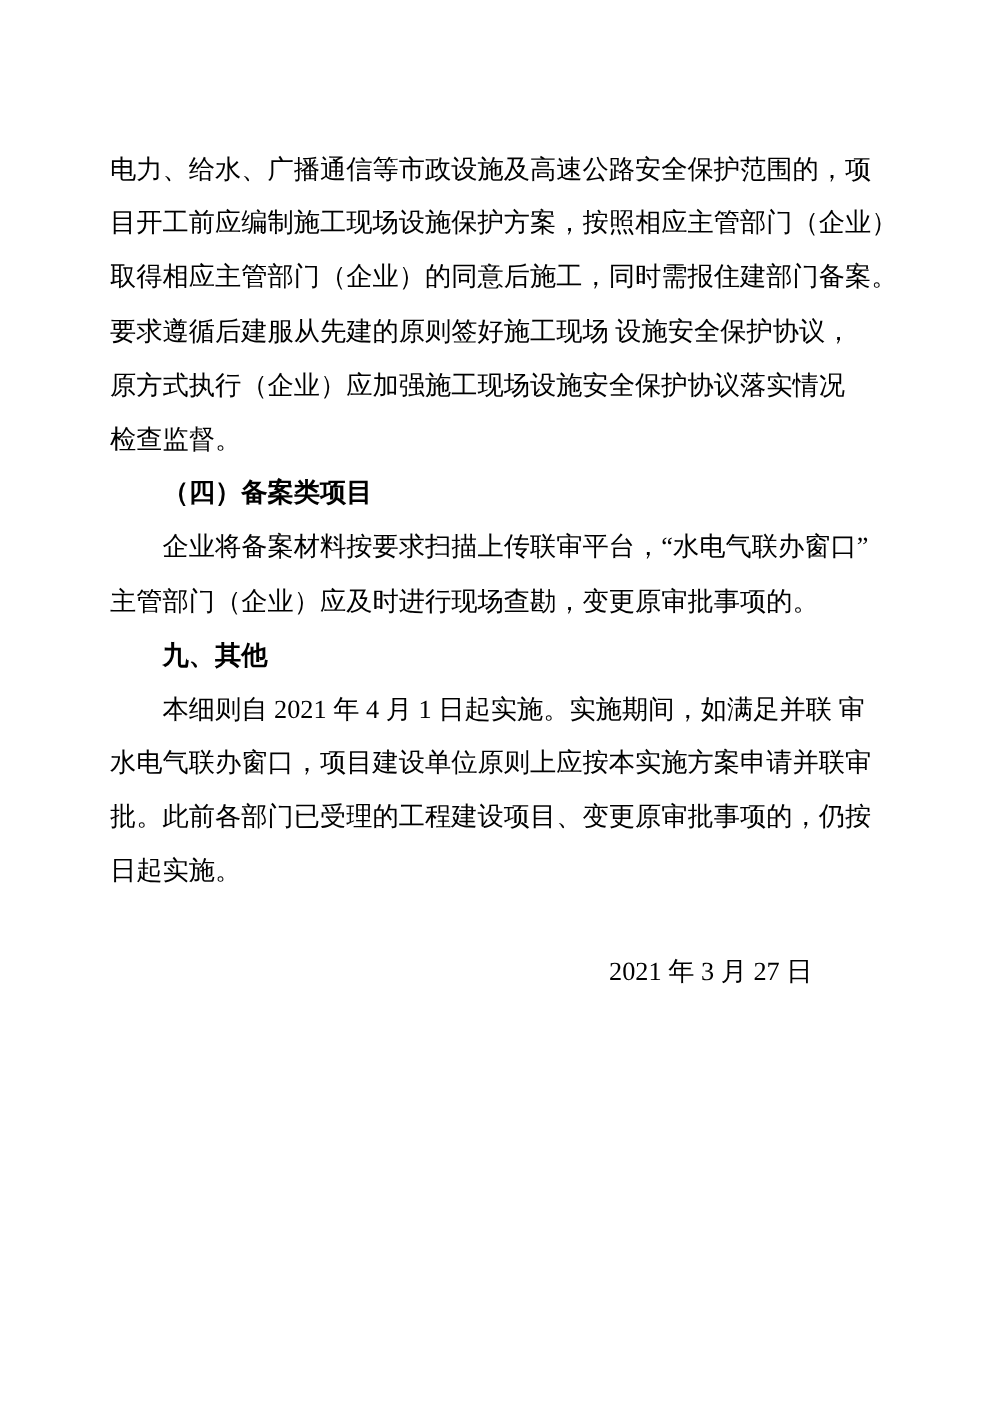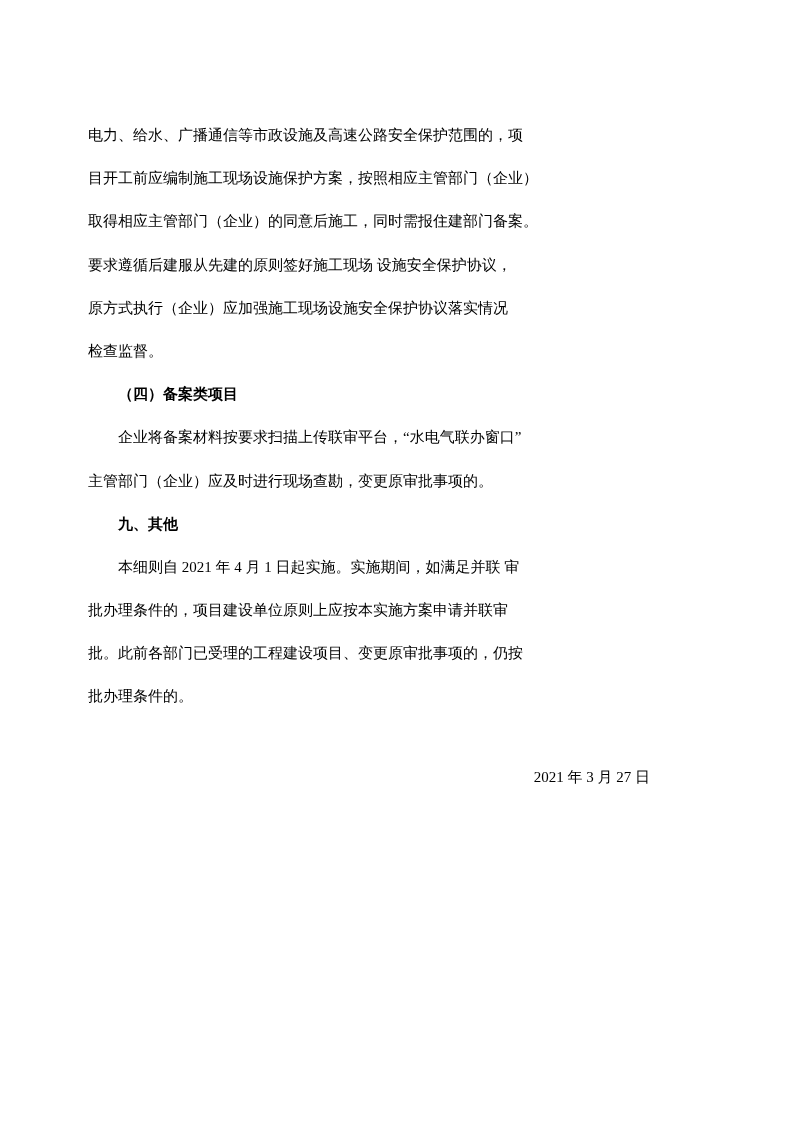--- a/index.html
+++ b/index.html
@@ -14,21 +14,21 @@
     height: 1123px;
     background: #ffffff;
     overflow: hidden;
   }
   .content {
     position: absolute;
     left: 88px;
     top: 114px;
     width: 632px;
     color: #000000;
-    font-size: 15px;
+    font-size: 21px;
   }
   .line {
     line-height: 43.2px;
     height: 43.2px;
     white-space: pre;
     text-align: left;
     font-weight: normal;
   }
   .indent { text-indent: 2em; }
   .heading { font-weight: bold; }
@@ -47,18 +47,18 @@
     <div class="line">目开工前应编制施工现场设施保护方案，按照相应主管部门（企业）</div>
     <div class="line">取得相应主管部门（企业）的同意后施工，同时需报住建部门备案。</div>
     <div class="line">要求遵循后建服从先建的原则签好施工现场 设施安全保护协议，</div>
     <div class="line">原方式执行（企业）应加强施工现场设施安全保护协议落实情况</div>
     <div class="line">检查监督。</div>
     <div class="line heading indent">（四）备案类项目</div>
     <div class="line indent">企业将备案材料按要求扫描上传联审平台，“水电气联办窗口”</div>
     <div class="line">主管部门（企业）应及时进行现场查勘，变更原审批事项的。</div>
     <div class="line heading indent">九、其他</div>
     <div class="line indent">本细则自 2021 年 4 月 1 日起实施。实施期间，如满足并联 审</div>
-    <div class="line">批办理条件的，项目建设单位原则上应按本实施方案申请并联审</div>
+    <div class="line">水电气联办窗口，项目建设单位原则上应按本实施方案申请并联审</div>
     <div class="line">批。此前各部门已受理的工程建设项目、变更原审批事项的，仍按</div>
-    <div class="line">批办理条件的。</div>
+    <div class="line">日起实施。</div>
     <div class="line date-line">2021 年 3 月 27 日</div>
   </div>
 </div>
 
 </body></html>

